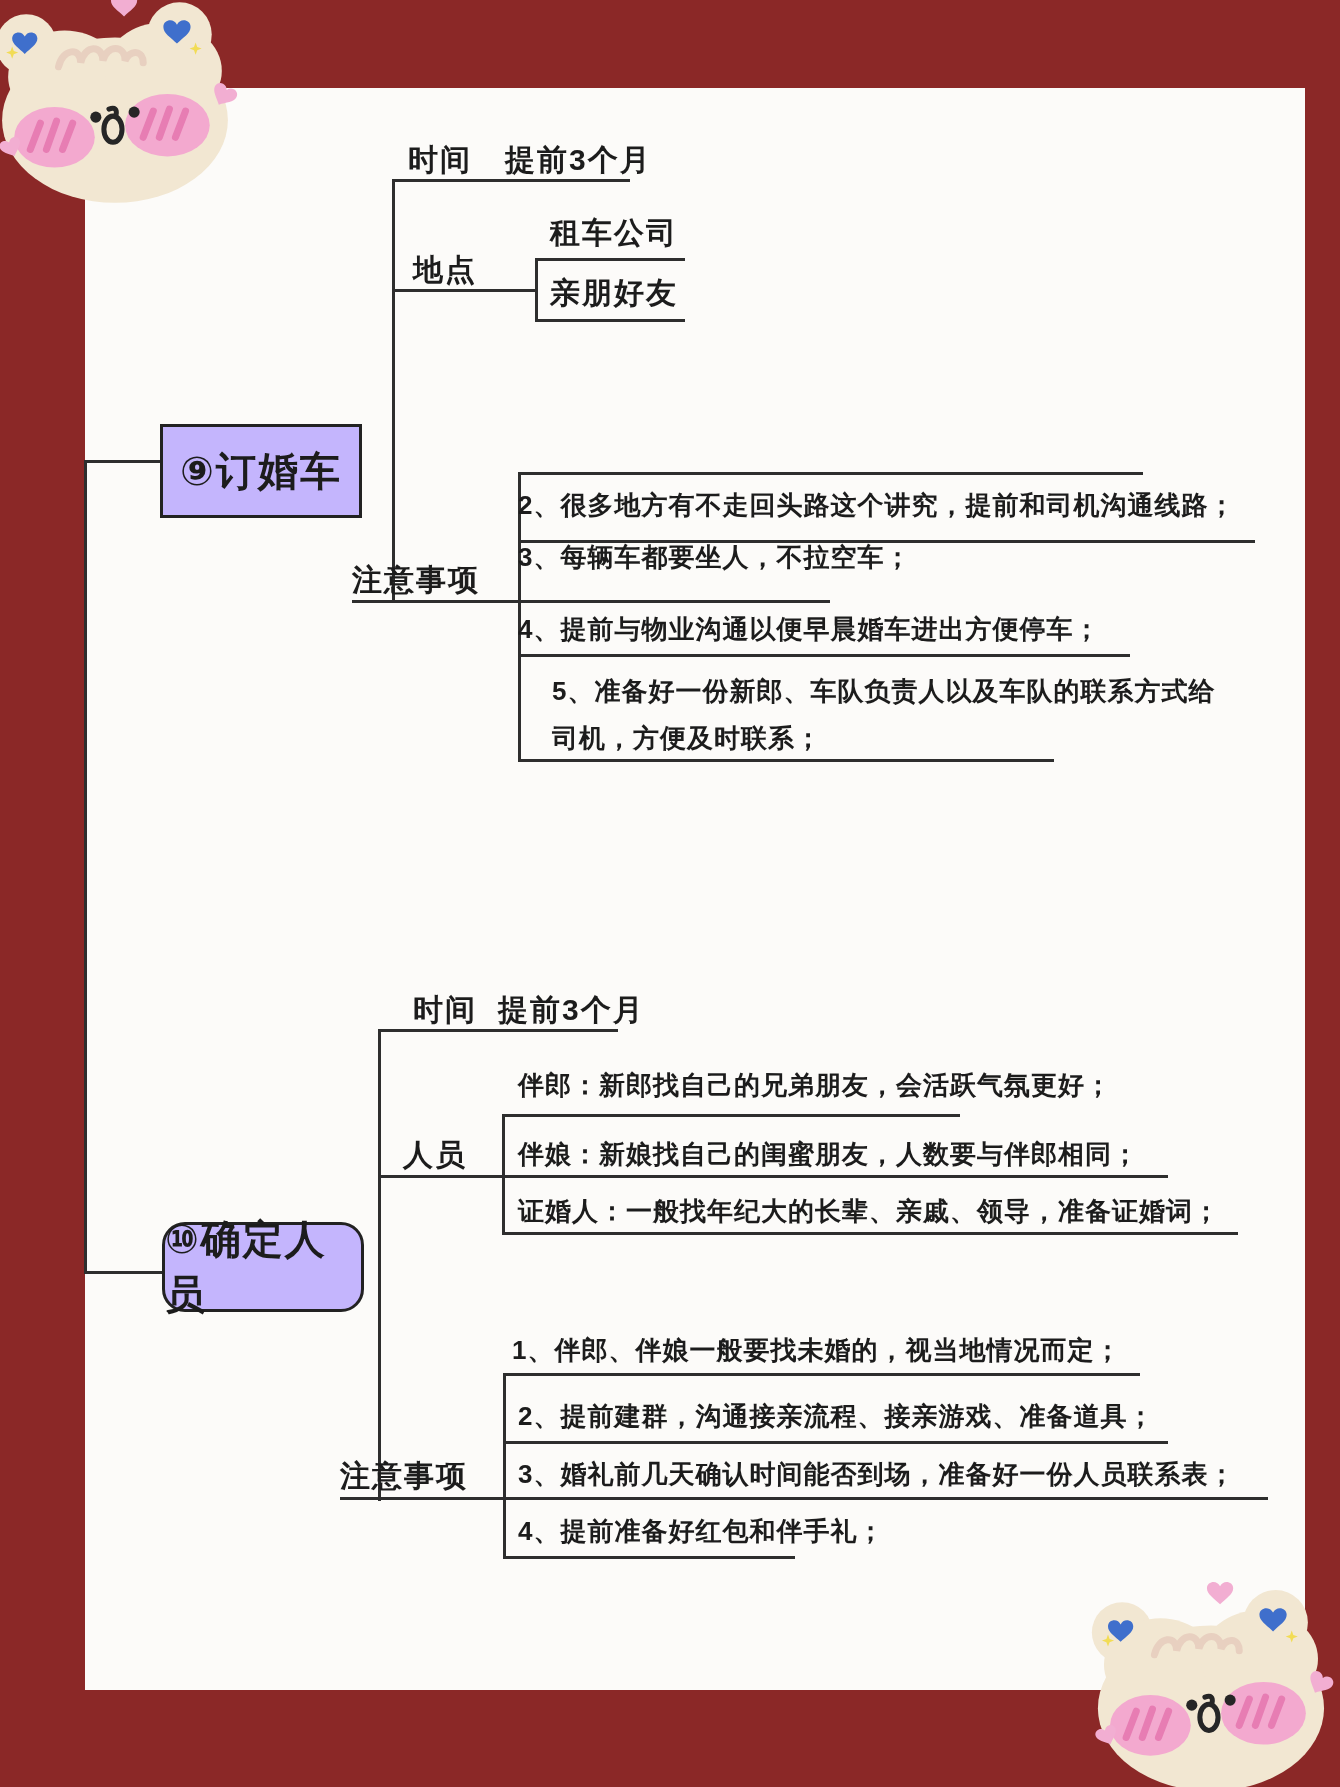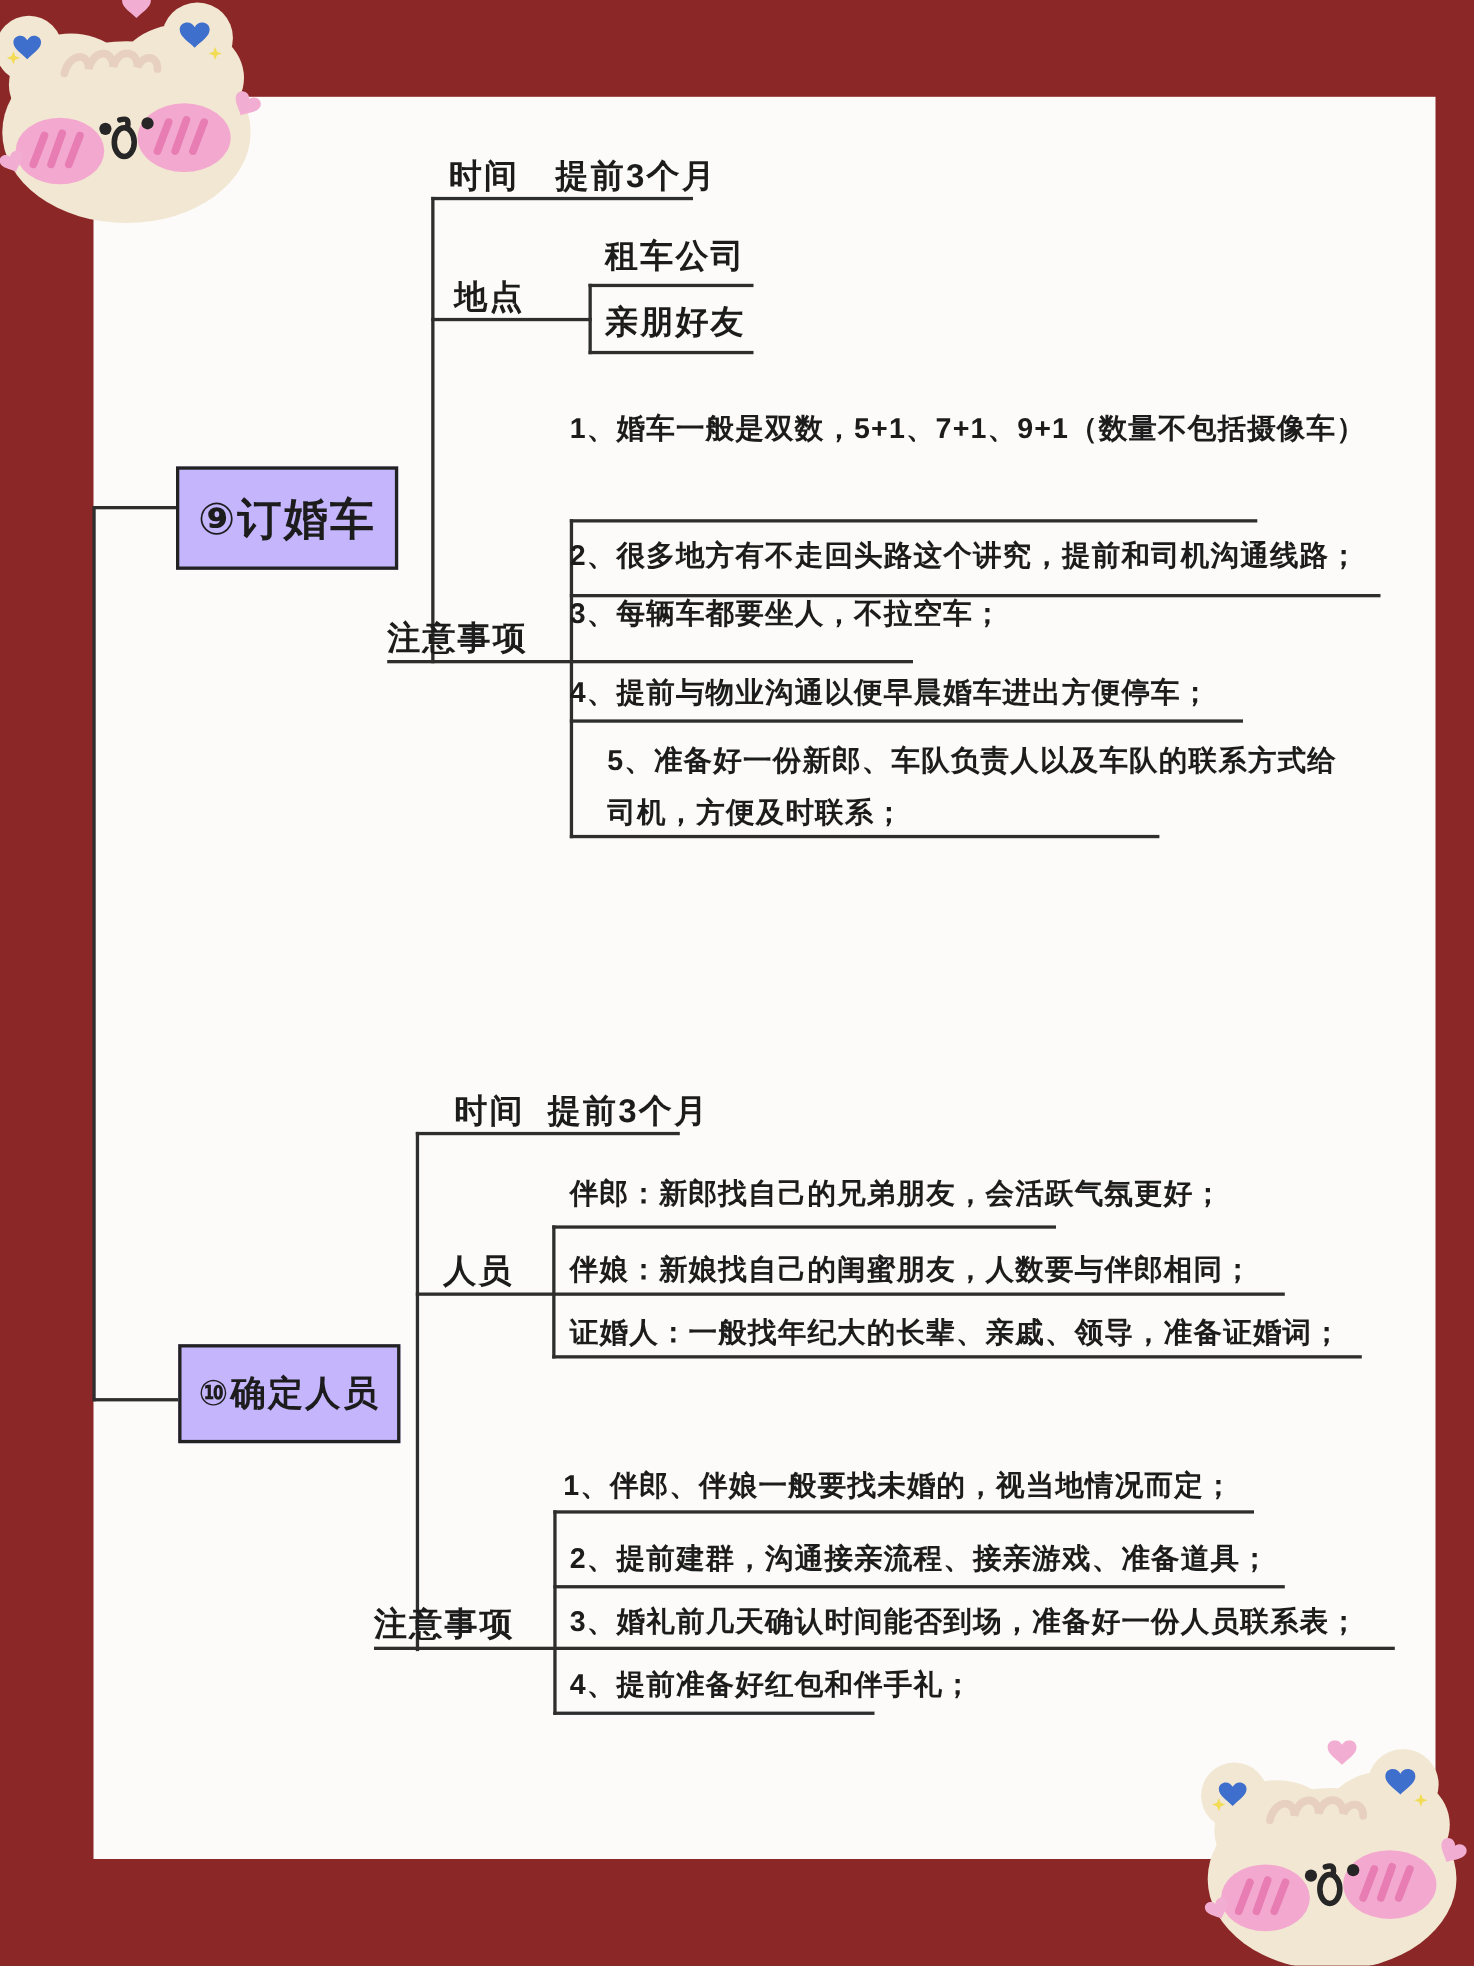--- a/index.html
+++ b/index.html
@@ -17,21 +17,21 @@
   .lbl{font-size:30px;letter-spacing:2px;}
   .itm{font-size:26px;letter-spacing:1px;}
   .wrap{white-space:normal;line-height:47px;margin-left:34px;}
   .ln{position:absolute;background:#2e2e2e;}
   .node{
     position:absolute;border:3px solid #222;background:#c4b5fd;
     display:flex;align-items:center;justify-content:center;
     font-weight:700;letter-spacing:2px;
   }
   #node9{left:160px;top:424px;width:196px;height:88px;font-size:40px;}
-  #node10{left:162px;top:1222px;width:196px;height:84px;font-size:32px;}
+  #node10{left:162px;top:1222px;width:196px;height:84px;font-size:40px;border-radius:23px;}
   .sticker{position:absolute;}
 </style>
 </head>
 <body>
 
 <div id="stage">
   <div id="panel"></div>
 
   <div class="ln" style="left:84px;top:460px;width:3px;height:814px;"></div>
   <div class="ln" style="left:85px;top:460px;width:75px;height:3px;"></div>
@@ -49,21 +49,20 @@
   <div class="ln" style="left:535px;top:258px;width:3px;height:64px;"></div>
   <div class="t lbl" style="left:550px;top:213px;">租车公司</div>
   <div class="ln" style="left:535px;top:258px;width:150px;height:3px;"></div>
   <div class="t lbl" style="left:550px;top:273px;">亲朋好友</div>
   <div class="ln" style="left:535px;top:319px;width:150px;height:3px;"></div>
 
   <div class="t lbl" style="left:352px;top:560px;">注意事项</div>
   <div class="ln" style="left:352px;top:600px;width:478px;height:3px;"></div>
   <div class="ln" style="left:518px;top:472px;width:3px;height:290px;"></div>
 
-  <div class="t itm" style="left:518px;top:372px;">1、婚车一般是双数，5+1、7+1、9+1（数量不包括摄像车）</div>
   <div class="ln" style="left:518px;top:472px;width:625px;height:3px;"></div>
 
   <div class="t itm" style="left:518px;top:488px;">2、很多地方有不走回头路这个讲究，提前和司机沟通线路；</div>
   <div class="ln" style="left:518px;top:540px;width:737px;height:3px;"></div>
 
   <div class="t itm" style="left:518px;top:540px;">3、每辆车都要坐人，不拉空车；</div>
 
   <div class="t itm" style="left:518px;top:612px;">4、提前与物业沟通以便早晨婚车进出方便停车；</div>
   <div class="ln" style="left:518px;top:654px;width:612px;height:3px;"></div>
 

